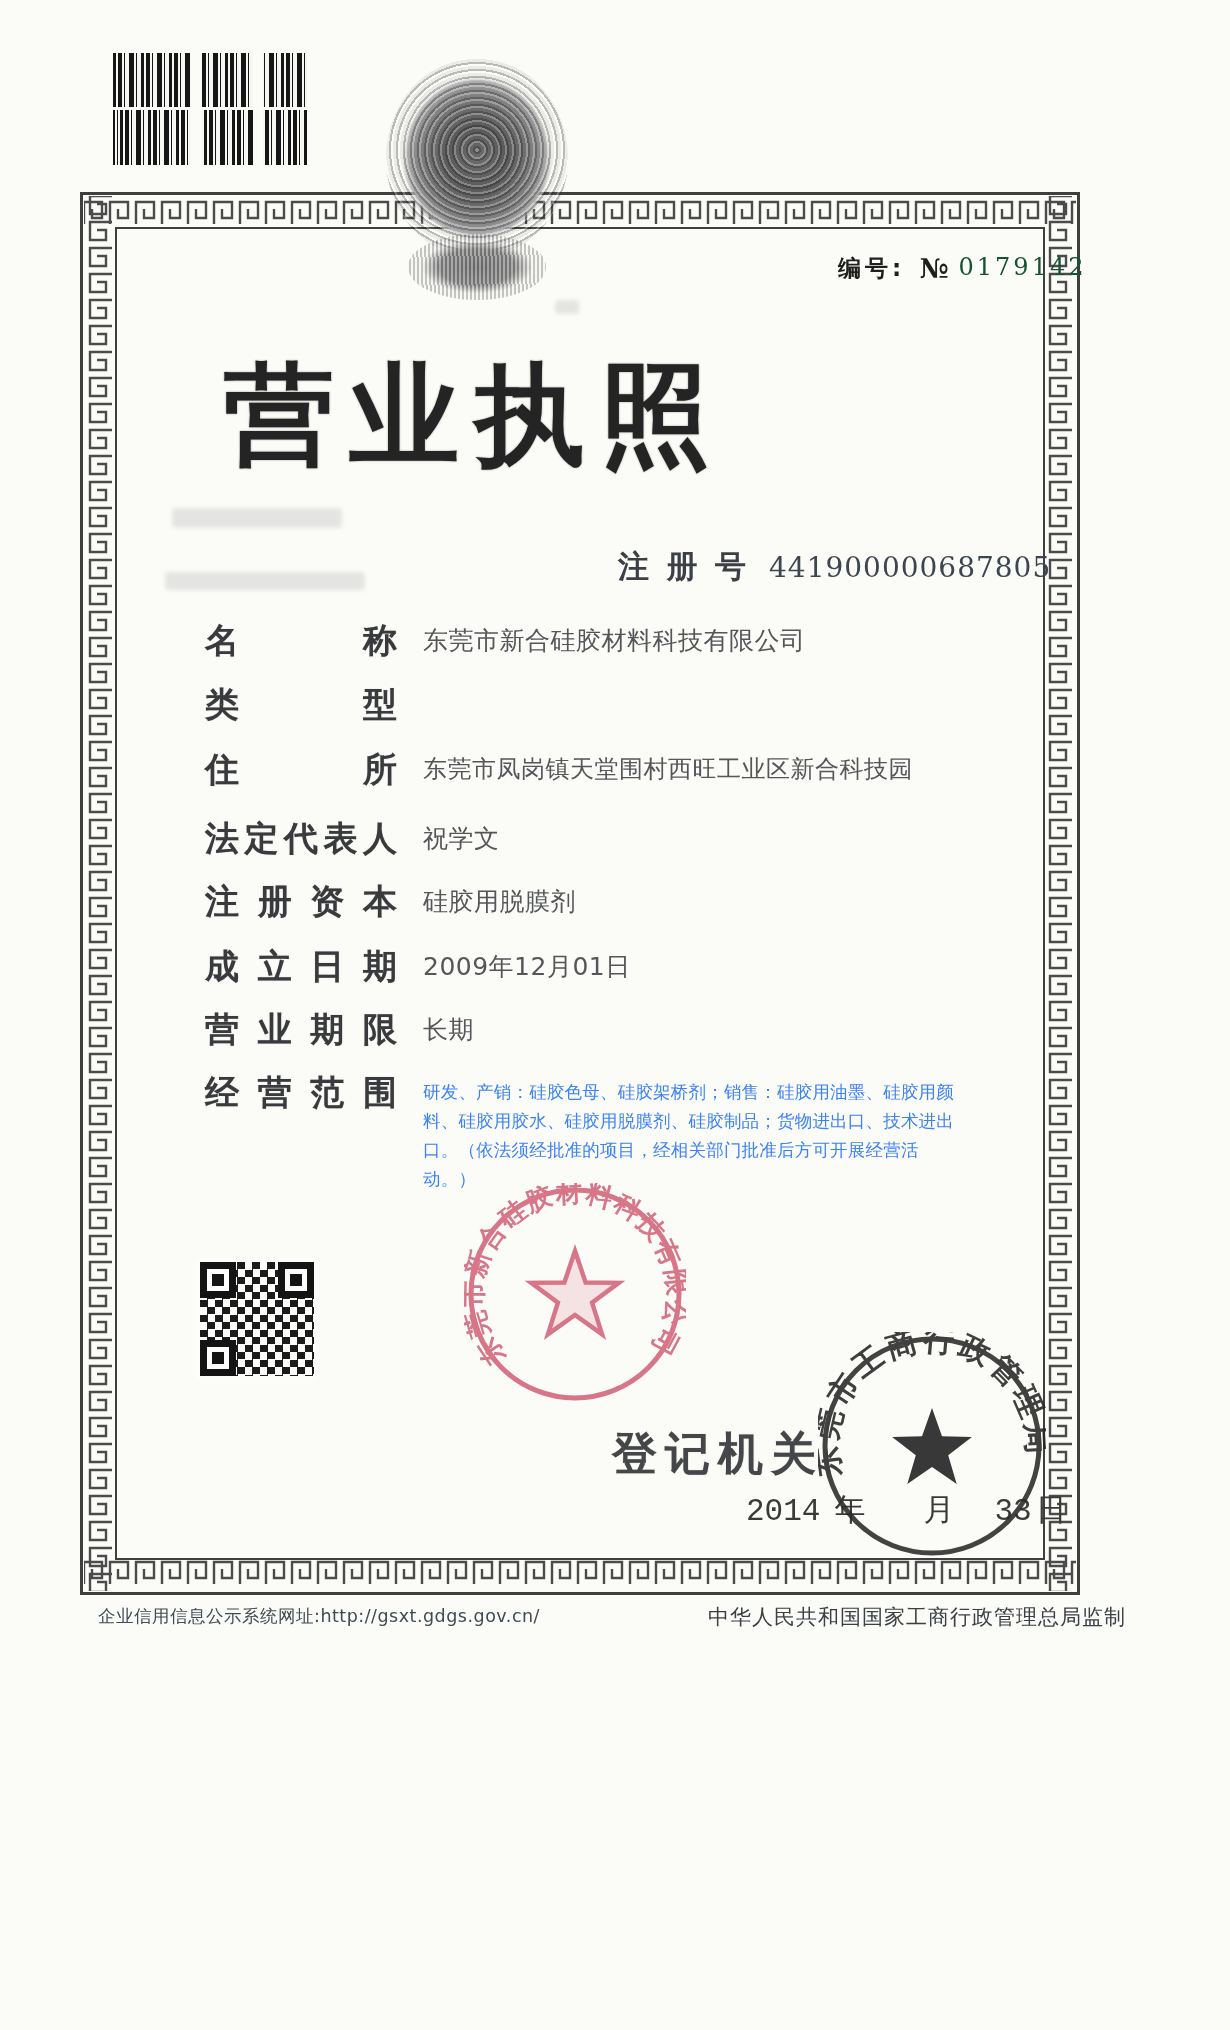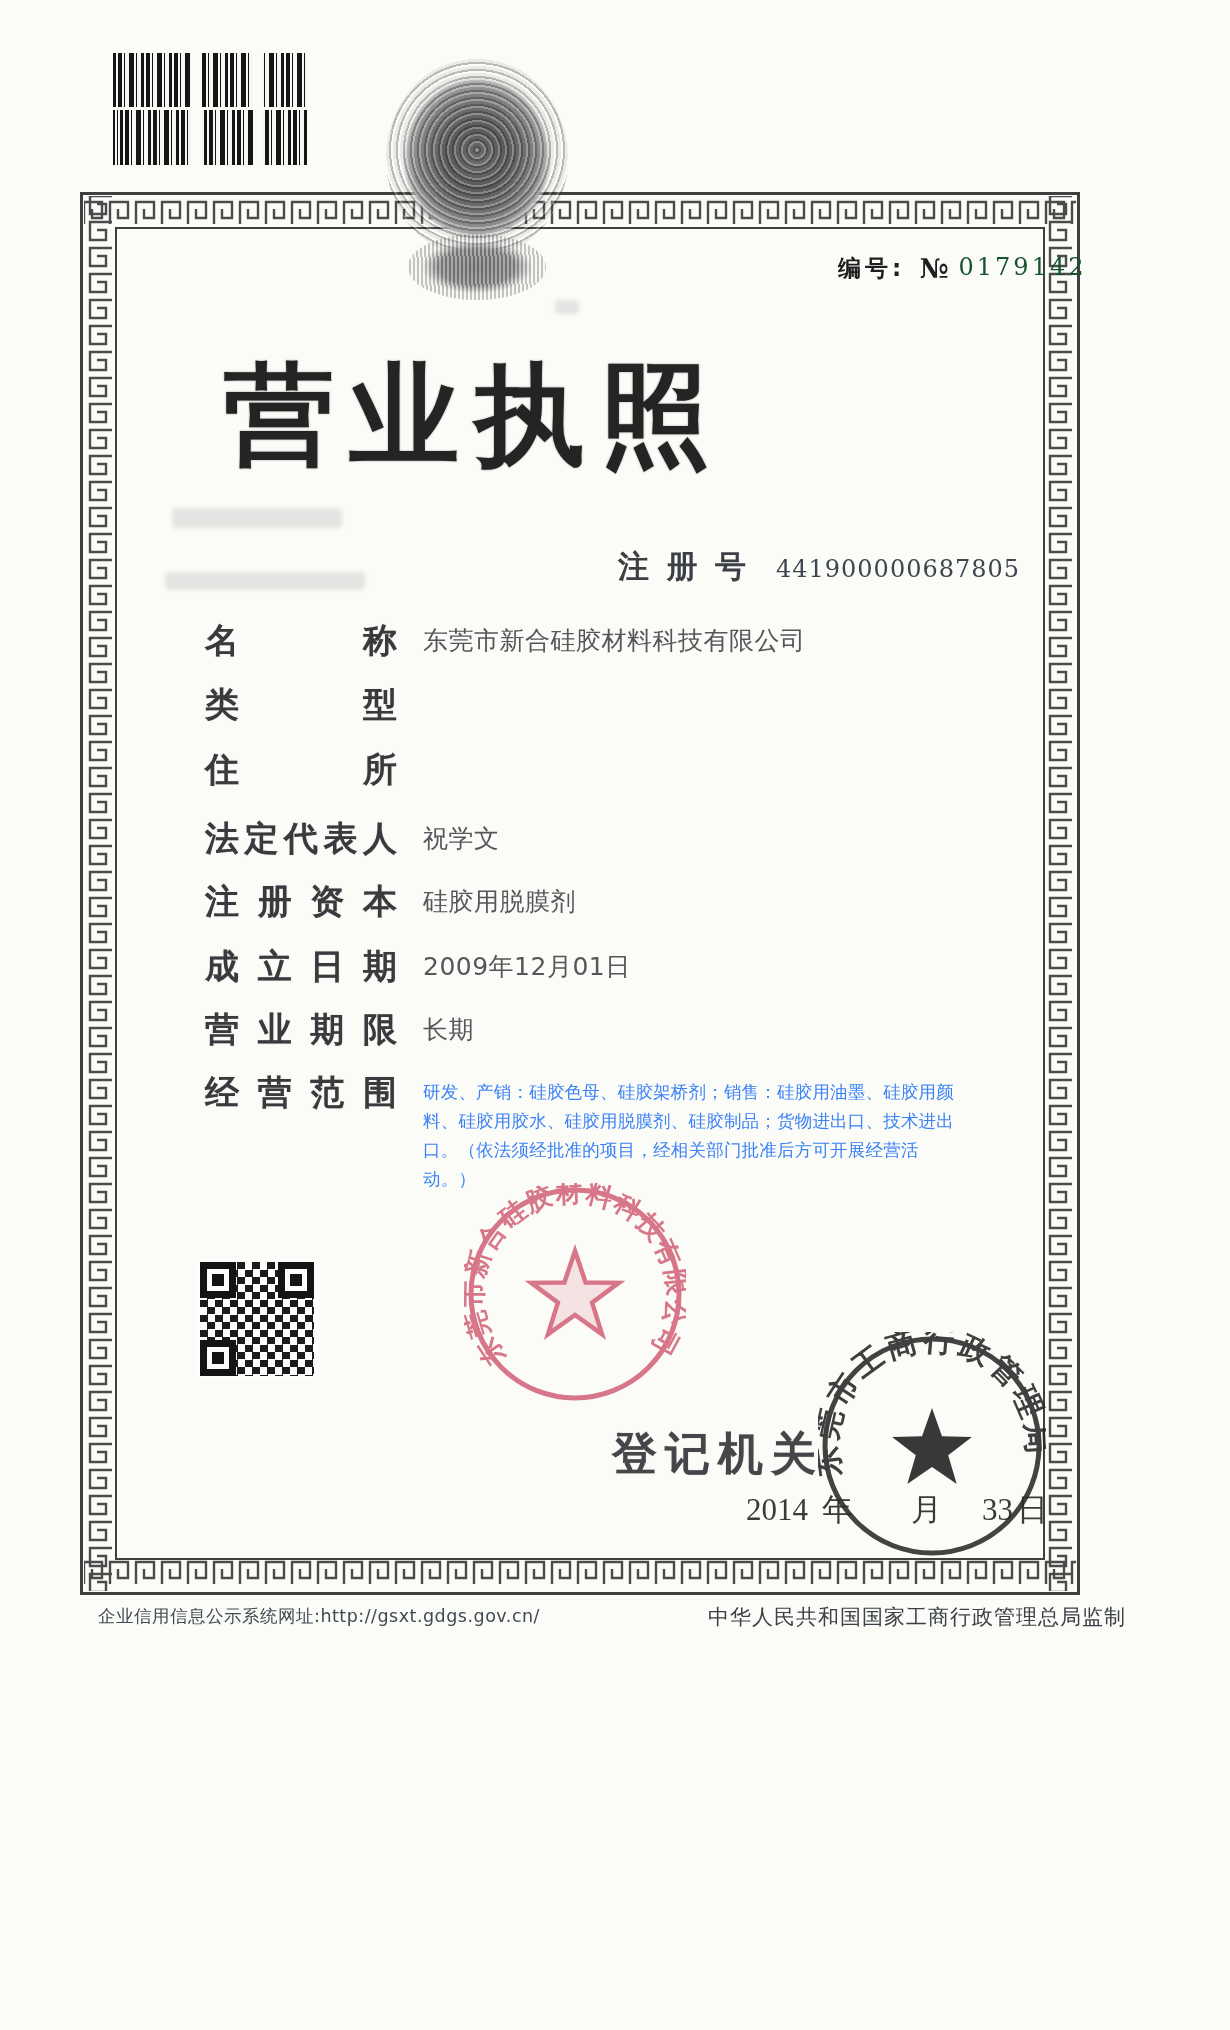--- a/index.html
+++ b/index.html
@@ -46,21 +46,21 @@
 
   
   #title{left:224px;top:352px;width:486px;height:140px;
     font-size:110px;font-weight:800;color:#242424;line-height:1.15;
     text-shadow:0 0 2px rgba(20,20,20,.45);
   }
 
   
   #regno{left:618px;top:546px;display:flex;align-items:baseline}
   #regno .lbl{width:128px;font-size:31px;color:#3c3f46;font-weight:600}
-  #regno .num{margin-left:30px;font-family:"DejaVu Serif",serif;font-size:24px;letter-spacing:1px;color:#3d4550}
+  #regno .num{margin-left:23px;font-family:"DejaVu Serif",serif;font-size:28px;letter-spacing:1px;color:#3d4550}
 
   
   .row{position:absolute;left:205px;display:flex;align-items:flex-start}
   .flabel{width:192px;font-size:34px;font-weight:700;color:#393a3d;flex:none;
     text-shadow:0 0 1px rgba(40,40,40,.35)}
   .fvalue{margin-left:26px;padding-top:6px;font-size:25px;color:#55565a;white-space:nowrap;letter-spacing:.5px}
   .fvalue.scope{white-space:normal;width:542px;font-size:17.5px;line-height:29px;letter-spacing:.2px;padding-top:8px;color:#3b82f6}
 
   
   #qr{left:200px;top:1262px;width:114px;height:114px;
@@ -72,21 +72,21 @@
 
   
   #sealCompany{left:464px;top:1183px;opacity:.82}
   #sealAuthority{left:818px;top:1332px;opacity:.88}
   svg text{font-family:"DejaVu Sans",sans-serif;font-weight:600}
 
   
   #registrar{left:612px;top:1424px;width:204px;font-size:45px;font-weight:700;color:#45464a;
     text-shadow:0 0 1px rgba(60,60,60,.4)}
   #issuedate{left:746px;top:1489px;display:flex;align-items:baseline;font-size:31px;color:#3a3a3a;z-index:2}
-  #issuedate .serif{font-family:Liberation Serif, serif}
+  #issuedate .serif{font-family:Liberation Mono, monospace}
   #issuedate .u1{margin-left:14px}
   #issuedate .u2{margin-left:58px}
   #issuedate .dd{margin-left:40px}
   #issuedate .u3{margin-left:4px}
 
   
   #footerL{left:98px;top:1604px;font-size:17.5px;color:#404a52;letter-spacing:.5px}
   #footerR{left:708px;top:1603px;font-size:21px;color:#3b4046;letter-spacing:1px}
 
   
@@ -159,20 +159,21 @@
   <div class="flabel spread">
       <span>类</span>
       <span>型</span>
     </div>
 </div>
 <div class="row z3" style="top:747px">
   <div class="flabel spread">
       <span>住</span>
       <span>所</span>
     </div>
+  <div class="fvalue" style="font-size:24px">东莞市凤岗镇天堂围村西旺工业区新合科技园</div>
 </div>
 <div class="row z3" style="top:816px">
   <div class="flabel spread">
       <span>法</span>
       <span>定</span>
       <span>代</span>
       <span>表</span>
       <span>人</span>
     </div>
   <div class="fvalue">祝学文</div>

